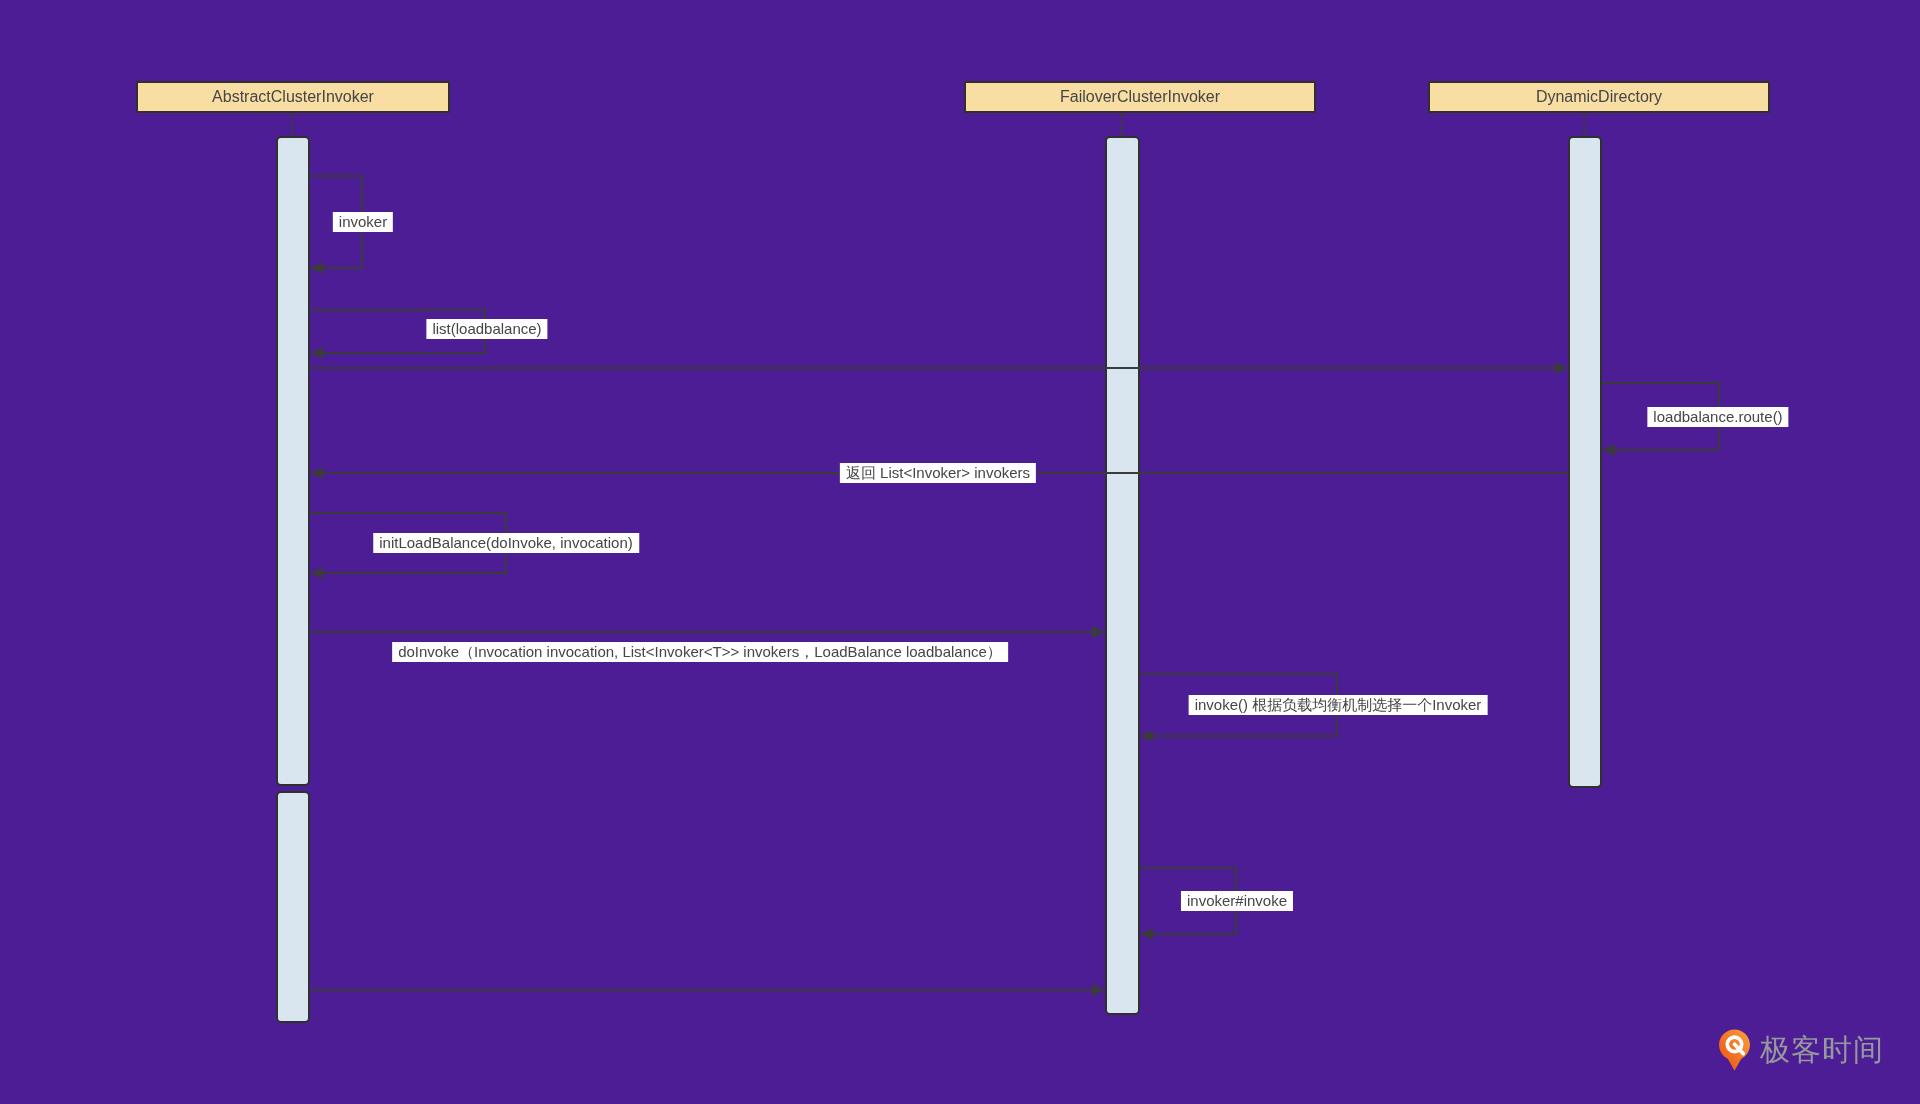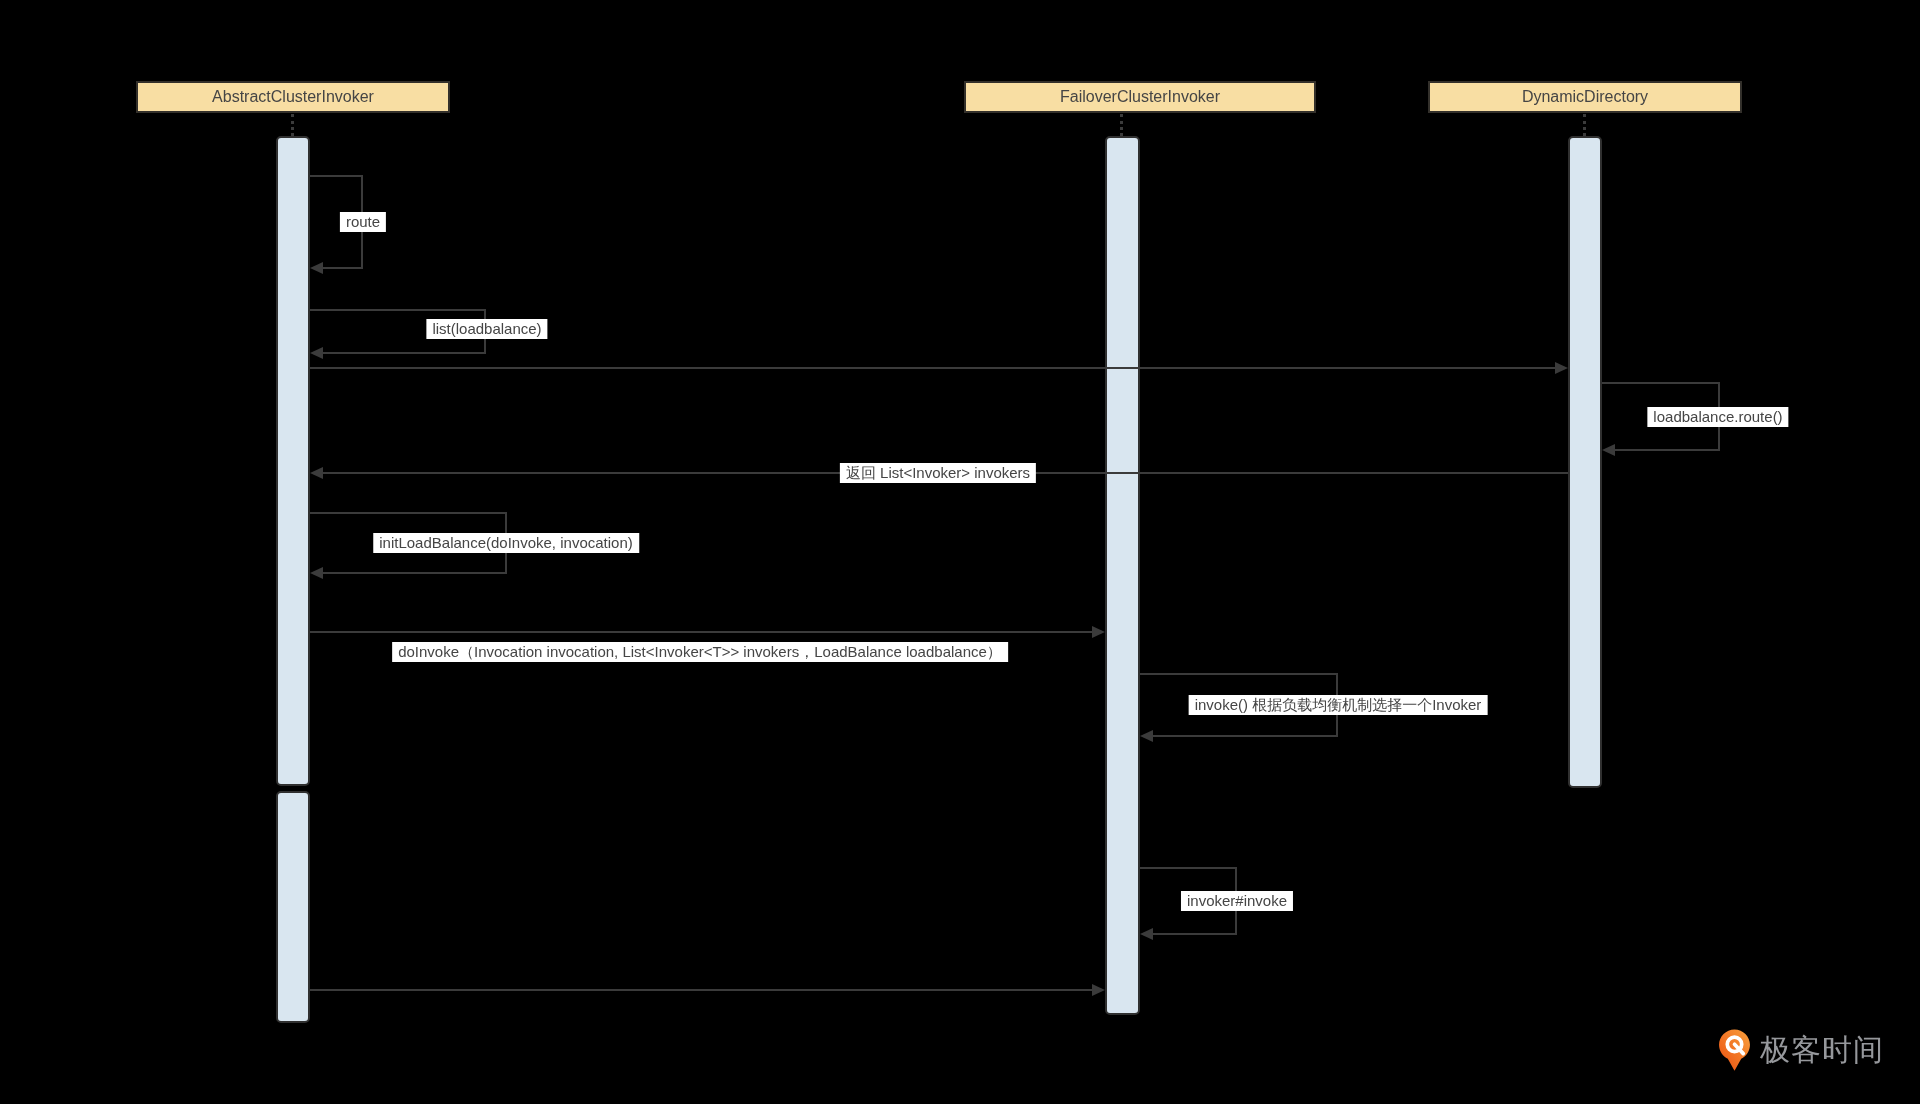--- a/index.html
+++ b/index.html
@@ -1,17 +1,17 @@
 <!DOCTYPE html>
 <html style="--participant-fill: #F8DEA3; --participant-border: #33302B; --activation-fill: #D9E6F0; --activation-border: #303030; --line: #3B3B3B; --text: #454545; --brand-orange-start: #F9A13C; --brand-orange-end: #EB4E10; --brand-text: #96989C;"><head>
 <meta charset="utf-8">
 <style>
   html,body{margin:0;padding:0;background:#ffffff;}
   .canvas{
-    position:relative;width:1920px;height:1104px;background:#000000;overflow:hidden;
+    position:relative;width:1920px;height:1104px;background:#4c1d95;overflow:hidden;
     font-family:"Liberation Sans","DejaVu Sans",sans-serif;
   }
   .participant{
     position:absolute;height:32px;box-sizing:border-box;
     background:var(--participant-fill,#F8DEA3);
     border:2px solid var(--participant-border,#33302B);
     display:flex;align-items:center;justify-content:center;
     font-size:16px;color:var(--text,#3F3F3F);z-index:2;
   }
   .lifeline-stub{
@@ -43,39 +43,39 @@
 <body>
 
 <div class="canvas">
 
   <div class="participant" style="left:136px;top:81px;width:314px">
     <span>AbstractClusterInvoker</span>
   </div>
   <div class="participant" style="left:964px;top:81px;width:352px">
     <span>FailoverClusterInvoker</span>
   </div>
-  <div class="participant" style="left:1428px;top:81px;width:314px">
+  <div class="participant" style="left:1428px;top:81px;width:342px">
     <span>DynamicDirectory</span>
   </div>
 
   <div class="lifeline-stub" style="left:291px;top:114px;height:22px"></div>
   <div class="lifeline-stub" style="left:1120px;top:114px;height:22px"></div>
   <div class="lifeline-stub" style="left:1583px;top:114px;height:22px"></div>
 
   <div class="activation" style="left:276px;top:136px;width:34px;height:650px"></div>
   <div class="activation" style="left:276px;top:791px;width:34px;height:232px"></div>
   <div class="activation" style="left:1105px;top:136px;width:35px;height:879px"></div>
   <div class="activation" style="left:1568px;top:136px;width:34px;height:652px"></div>
 
   <div>
     <div class="h-line" style="left:310px;top:175px;width:53px"></div>
     <div class="v-line" style="left:361px;top:175px;height:94px"></div>
     <div class="h-line" style="left:322px;top:267px;width:39px"></div>
     <div class="arrow-left" style="left:310px;top:262px"></div>
-    <div class="msg-label" style="left:363px;top:222px">route</div>
+    <div class="msg-label" style="left:363px;top:222px">invoker</div>
   </div>
 
   <div>
     <div class="h-line" style="left:310px;top:309px;width:176px"></div>
     <div class="v-line" style="left:484px;top:309px;height:45px"></div>
     <div class="h-line" style="left:322px;top:352px;width:163px"></div>
     <div class="arrow-left" style="left:310px;top:347px"></div>
     <div class="msg-label" style="left:487px;top:329px">list(loadbalance)</div>
   </div>
 

